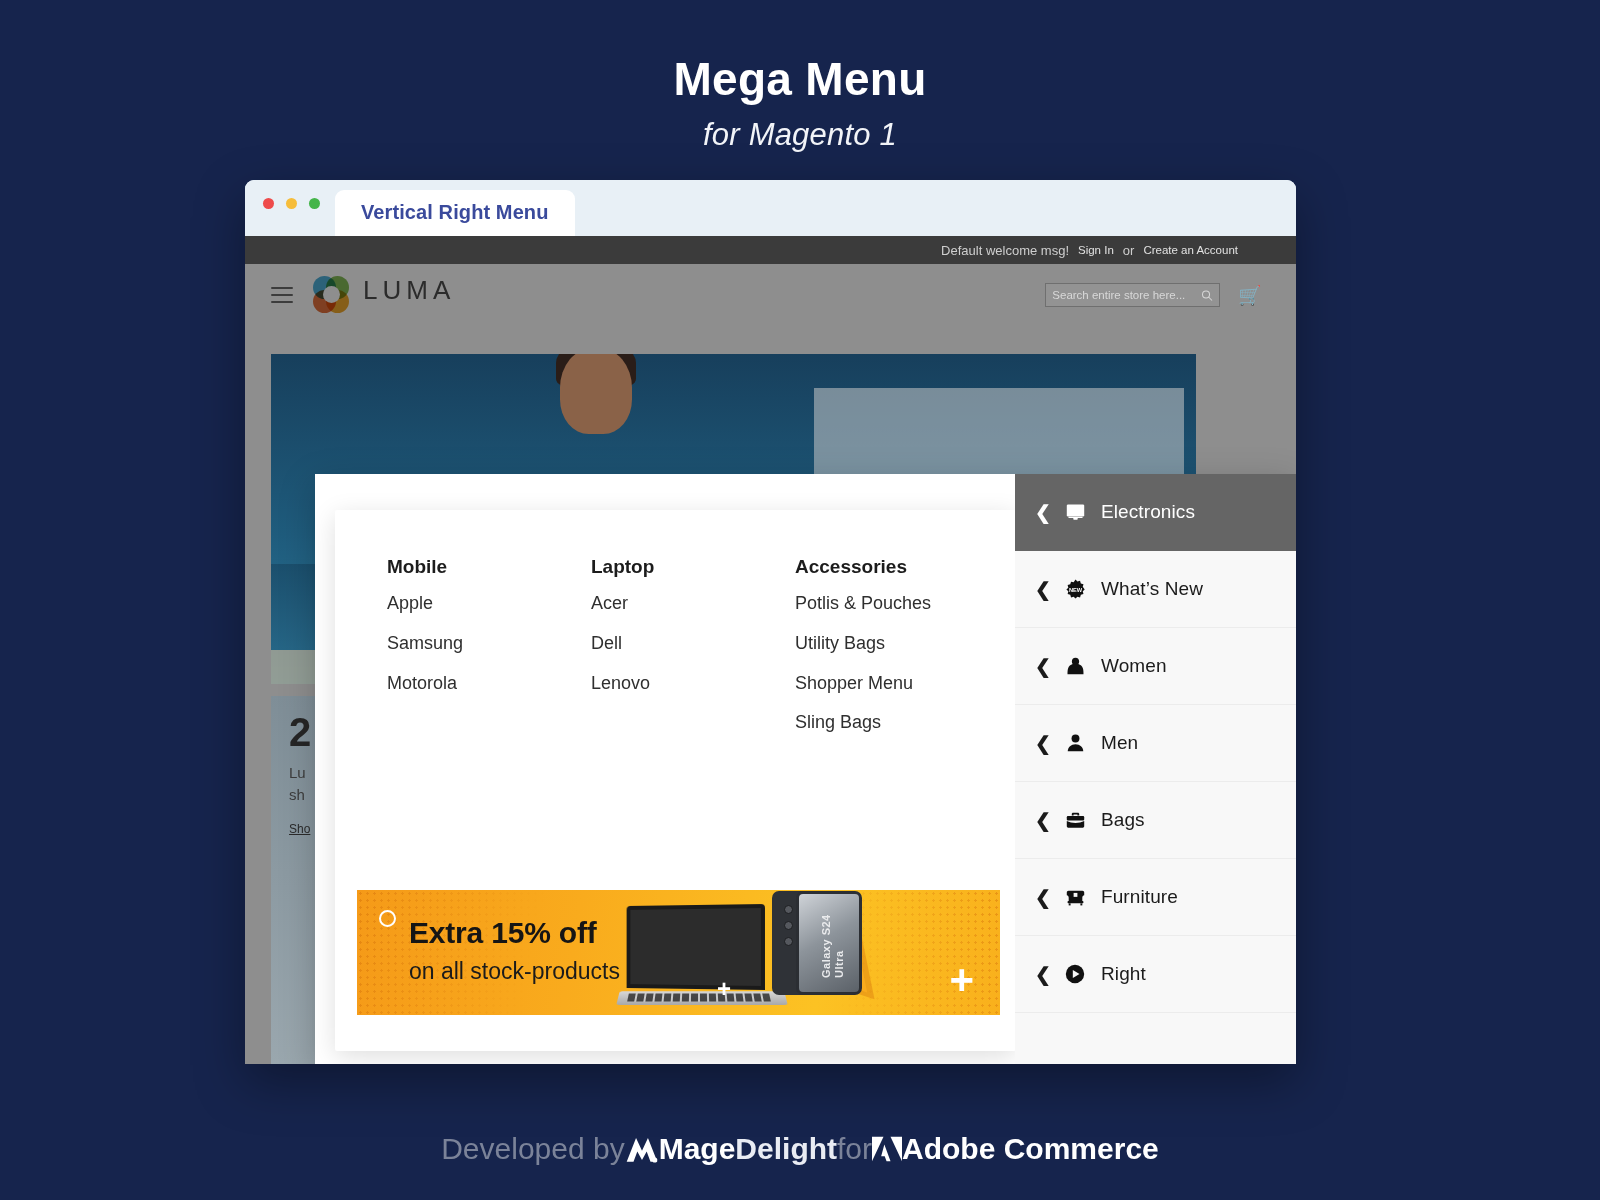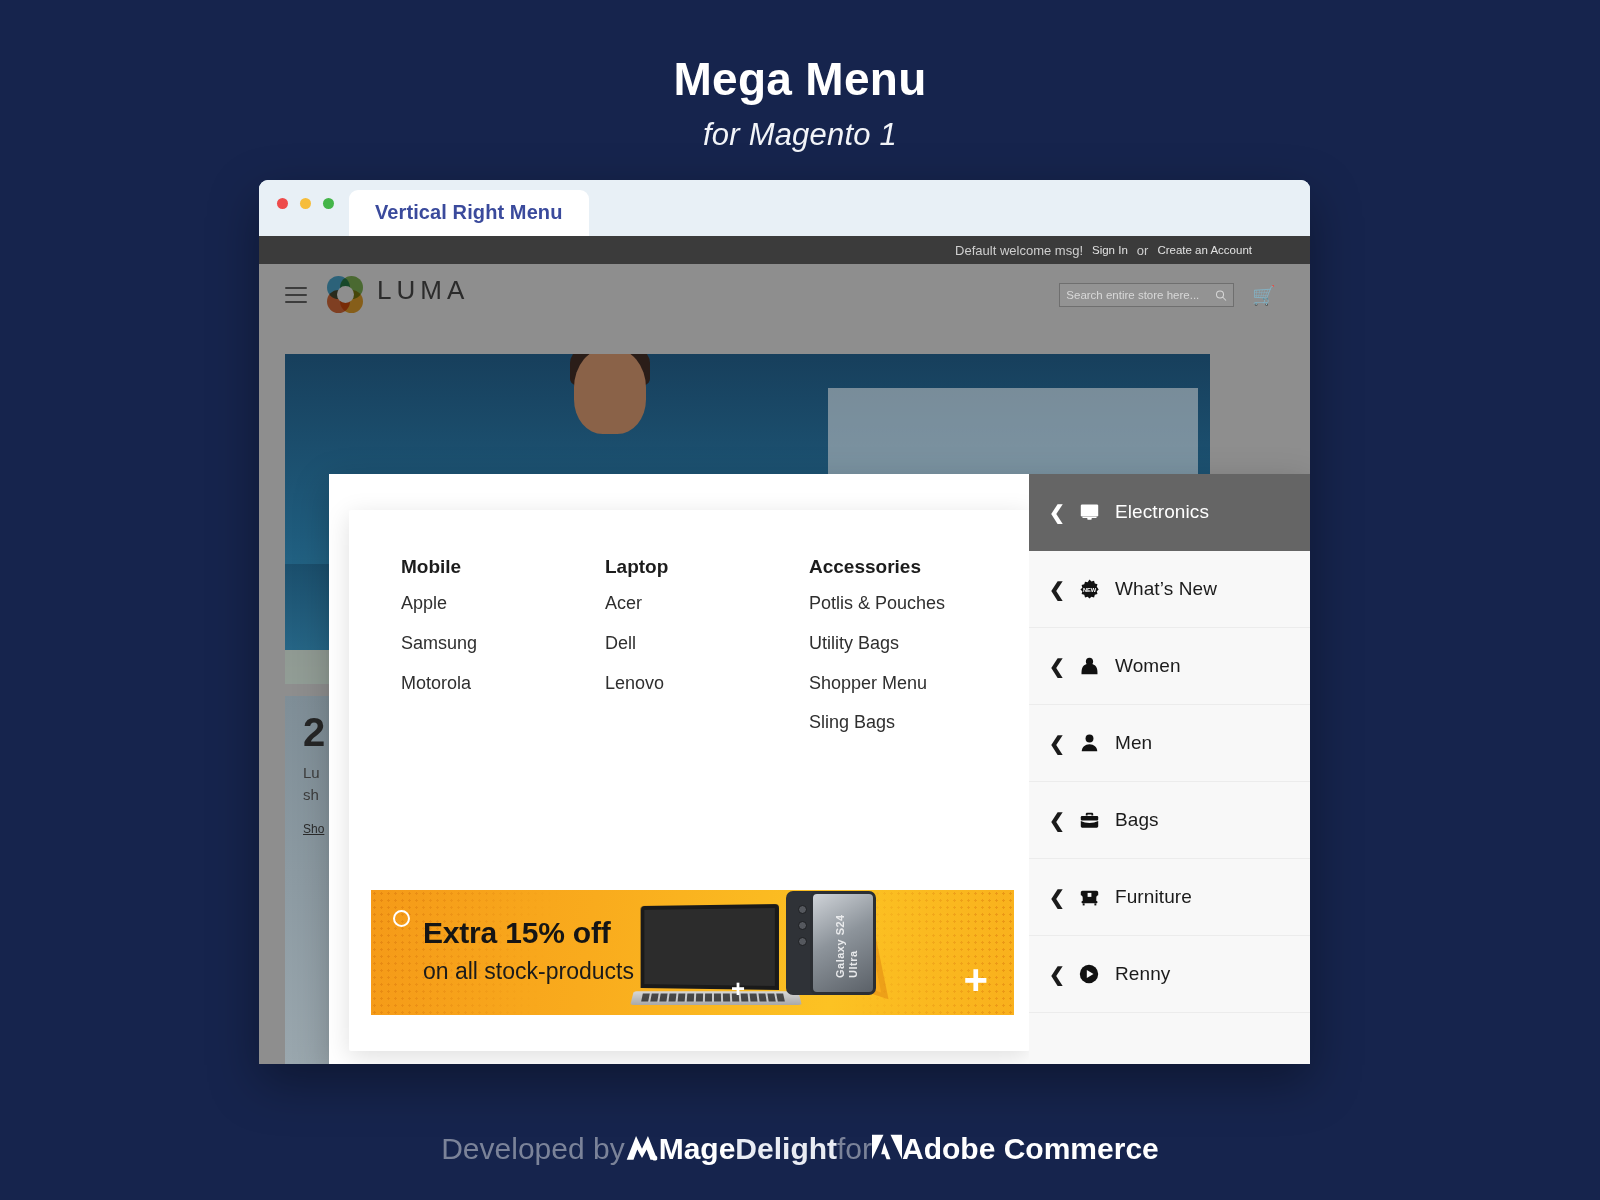--- a/index.html
+++ b/index.html
@@ -18,21 +18,21 @@
     line-height: 1.05;
     margin-top: 17px;
   }
   .headline h2 {
     margin-top: 14px; font-size: 31px; font-weight: 400; font-style: italic;
     color: #f2f4f8; letter-spacing: .2px;
   }
 
   
   .browser {
-    position: absolute; left: 259px; top: 180px; width: 1051px; height: 884px;
+    position: absolute; left: 245px; top: 180px; width: 1051px; height: 884px;
     background: #e8f0f6;
     border-radius: 9px 9px 0 0;
     box-shadow: 0 18px 50px rgba(0,0,0,.35);
     overflow: hidden;
   }
   .chrome-bar {
     position: relative; height: 56px; background: #e8f0f6;
     display: flex; align-items: flex-end; padding-left: 16px;
   }
   .dots { position: absolute; left: 18px; top: 18px; display: flex; gap: 12px; }
@@ -239,21 +239,21 @@
   }
   .vrow.active { background: #656565; color: #ffffff; border-bottom-color: #656565; }
   .vrow .chev { font-size: 19px; font-weight: 700; line-height: 1; width: 14px; }
   .vrow .vicon { width: 24px; display: flex; align-items: center; justify-content: center; }
   .vrow .vlabel { font-size: 19px; font-weight: 500; letter-spacing: .1px; }
   .vrow svg { display: block; }
 
   
   .footer {
     position: absolute; left: 0; bottom: 34px; width: 100%;
-    display: flex; align-items: flex-start; justify-content: center; gap: 0;
+    display: flex; align-items: center; justify-content: center; gap: 0;
   }
   .footer .dim { font-size: 30px; color: #7b8399; font-weight: 400; }
   .footer .mage { font-size: 30px; color: #ffffff; font-weight: 700; }
   .footer .delight { font-size: 30px; color: #e9ecf3; font-weight: 700; }
   .footer .adobe { font-size: 30px; color: #ffffff; font-weight: 700; }
   .md-logo { width: 34px; height: 30px; }
   .adobe-logo { width: 30px; height: 30px; }
 </style>
 </head>
 <body>
@@ -484,21 +484,21 @@
           </div>
 
           <div class="vrow">
             <span class="chev">❮</span>
             <span class="vicon">
               <svg width="20" height="20" viewBox="0 0 24 24" fill="#111111">
                 <circle cx="12" cy="12" r="11"></circle>
                 <path d="M9.4 7.2l8 4.8-8 4.8z" fill="#f8f8f8"></path>
               </svg>
             </span>
-            <span class="vlabel">Renny</span>
+            <span class="vlabel">Right</span>
           </div>
 
         </div>
       </div>
 
     </div>
   </div>
 
   <div class="footer">
     <span class="dim">Developed by</span>

